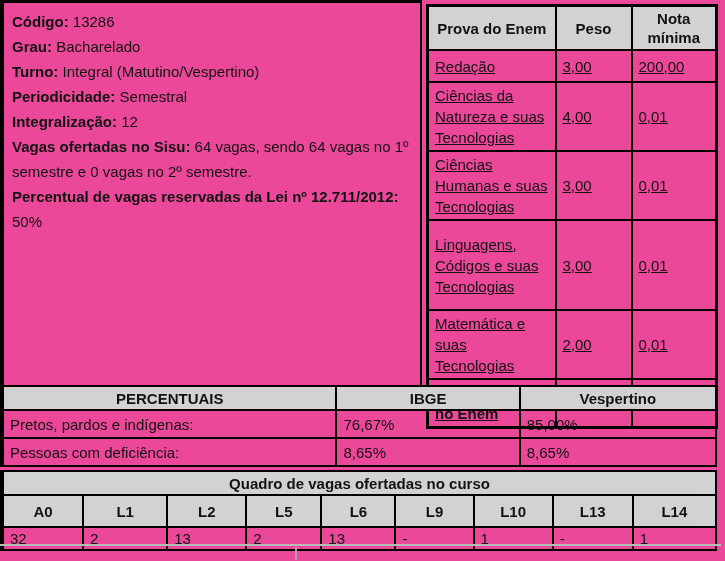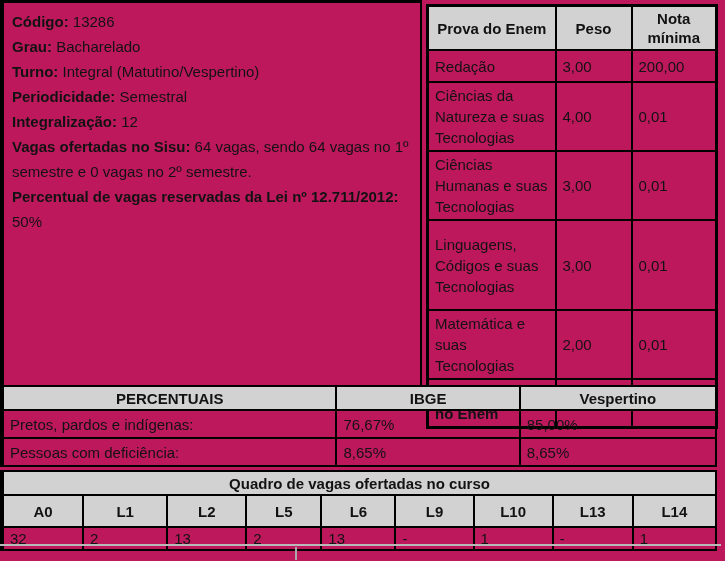--- a/index.html
+++ b/index.html
@@ -1,17 +1,17 @@
 <!DOCTYPE html>
 <html><head>
 <meta charset="utf-8">
 <style>
   html,body { margin:0; padding:0; background:#ffffff; }
   .page {
-    position:relative; width:725px; height:561px; background:#be185d;
+    position:relative; width:725px; height:561px; background:#ec4899;
     font-family:"Liberation Sans", sans-serif; font-size:15px; color:#121212;
     overflow:hidden;
   }
 
   
   .info-panel {
     position:absolute; left:0; top:0; width:422px; height:385px;
     box-sizing:border-box;
     border:2px solid #000; border-left-width:4px; border-top-width:3px; border-bottom:none;
     padding:6px 8px 0 8px;
@@ -21,21 +21,21 @@
 
   
   table { border-collapse:collapse; table-layout:fixed; }
   th, td { border:2px solid #000; overflow:hidden; }
   th { background:#d2d2d2; font-weight:bold; text-align:center; font-size:15px; }
   td { font-size:15px; text-align:left; vertical-align:middle; padding:2px 6px; }
 
   
   .enem-table { position:absolute; left:426px; top:4px; width:291px; border:3px solid #000; }
   .enem-table th { line-height:19px; padding:2px 4px; }
-  .enem-table td { line-height:21px; }
+  .enem-table td { line-height:21px;text-decoration:underline; }
   .enem-table tr.rh  { height:38px; }
   .enem-table tr.r1  { height:32px; }
   .enem-table tr.r2  { height:56px;margin-top:28px; }
   .enem-table tr.r3  { height:66px; }
   .enem-table tr.r4  { height:90px; }
   .enem-table tr.r5  { height:54px;margin-left:40px; }
   .enem-table tr.r6  { height:42px; }
   .cell-bold { font-weight:bold; }
 
   

